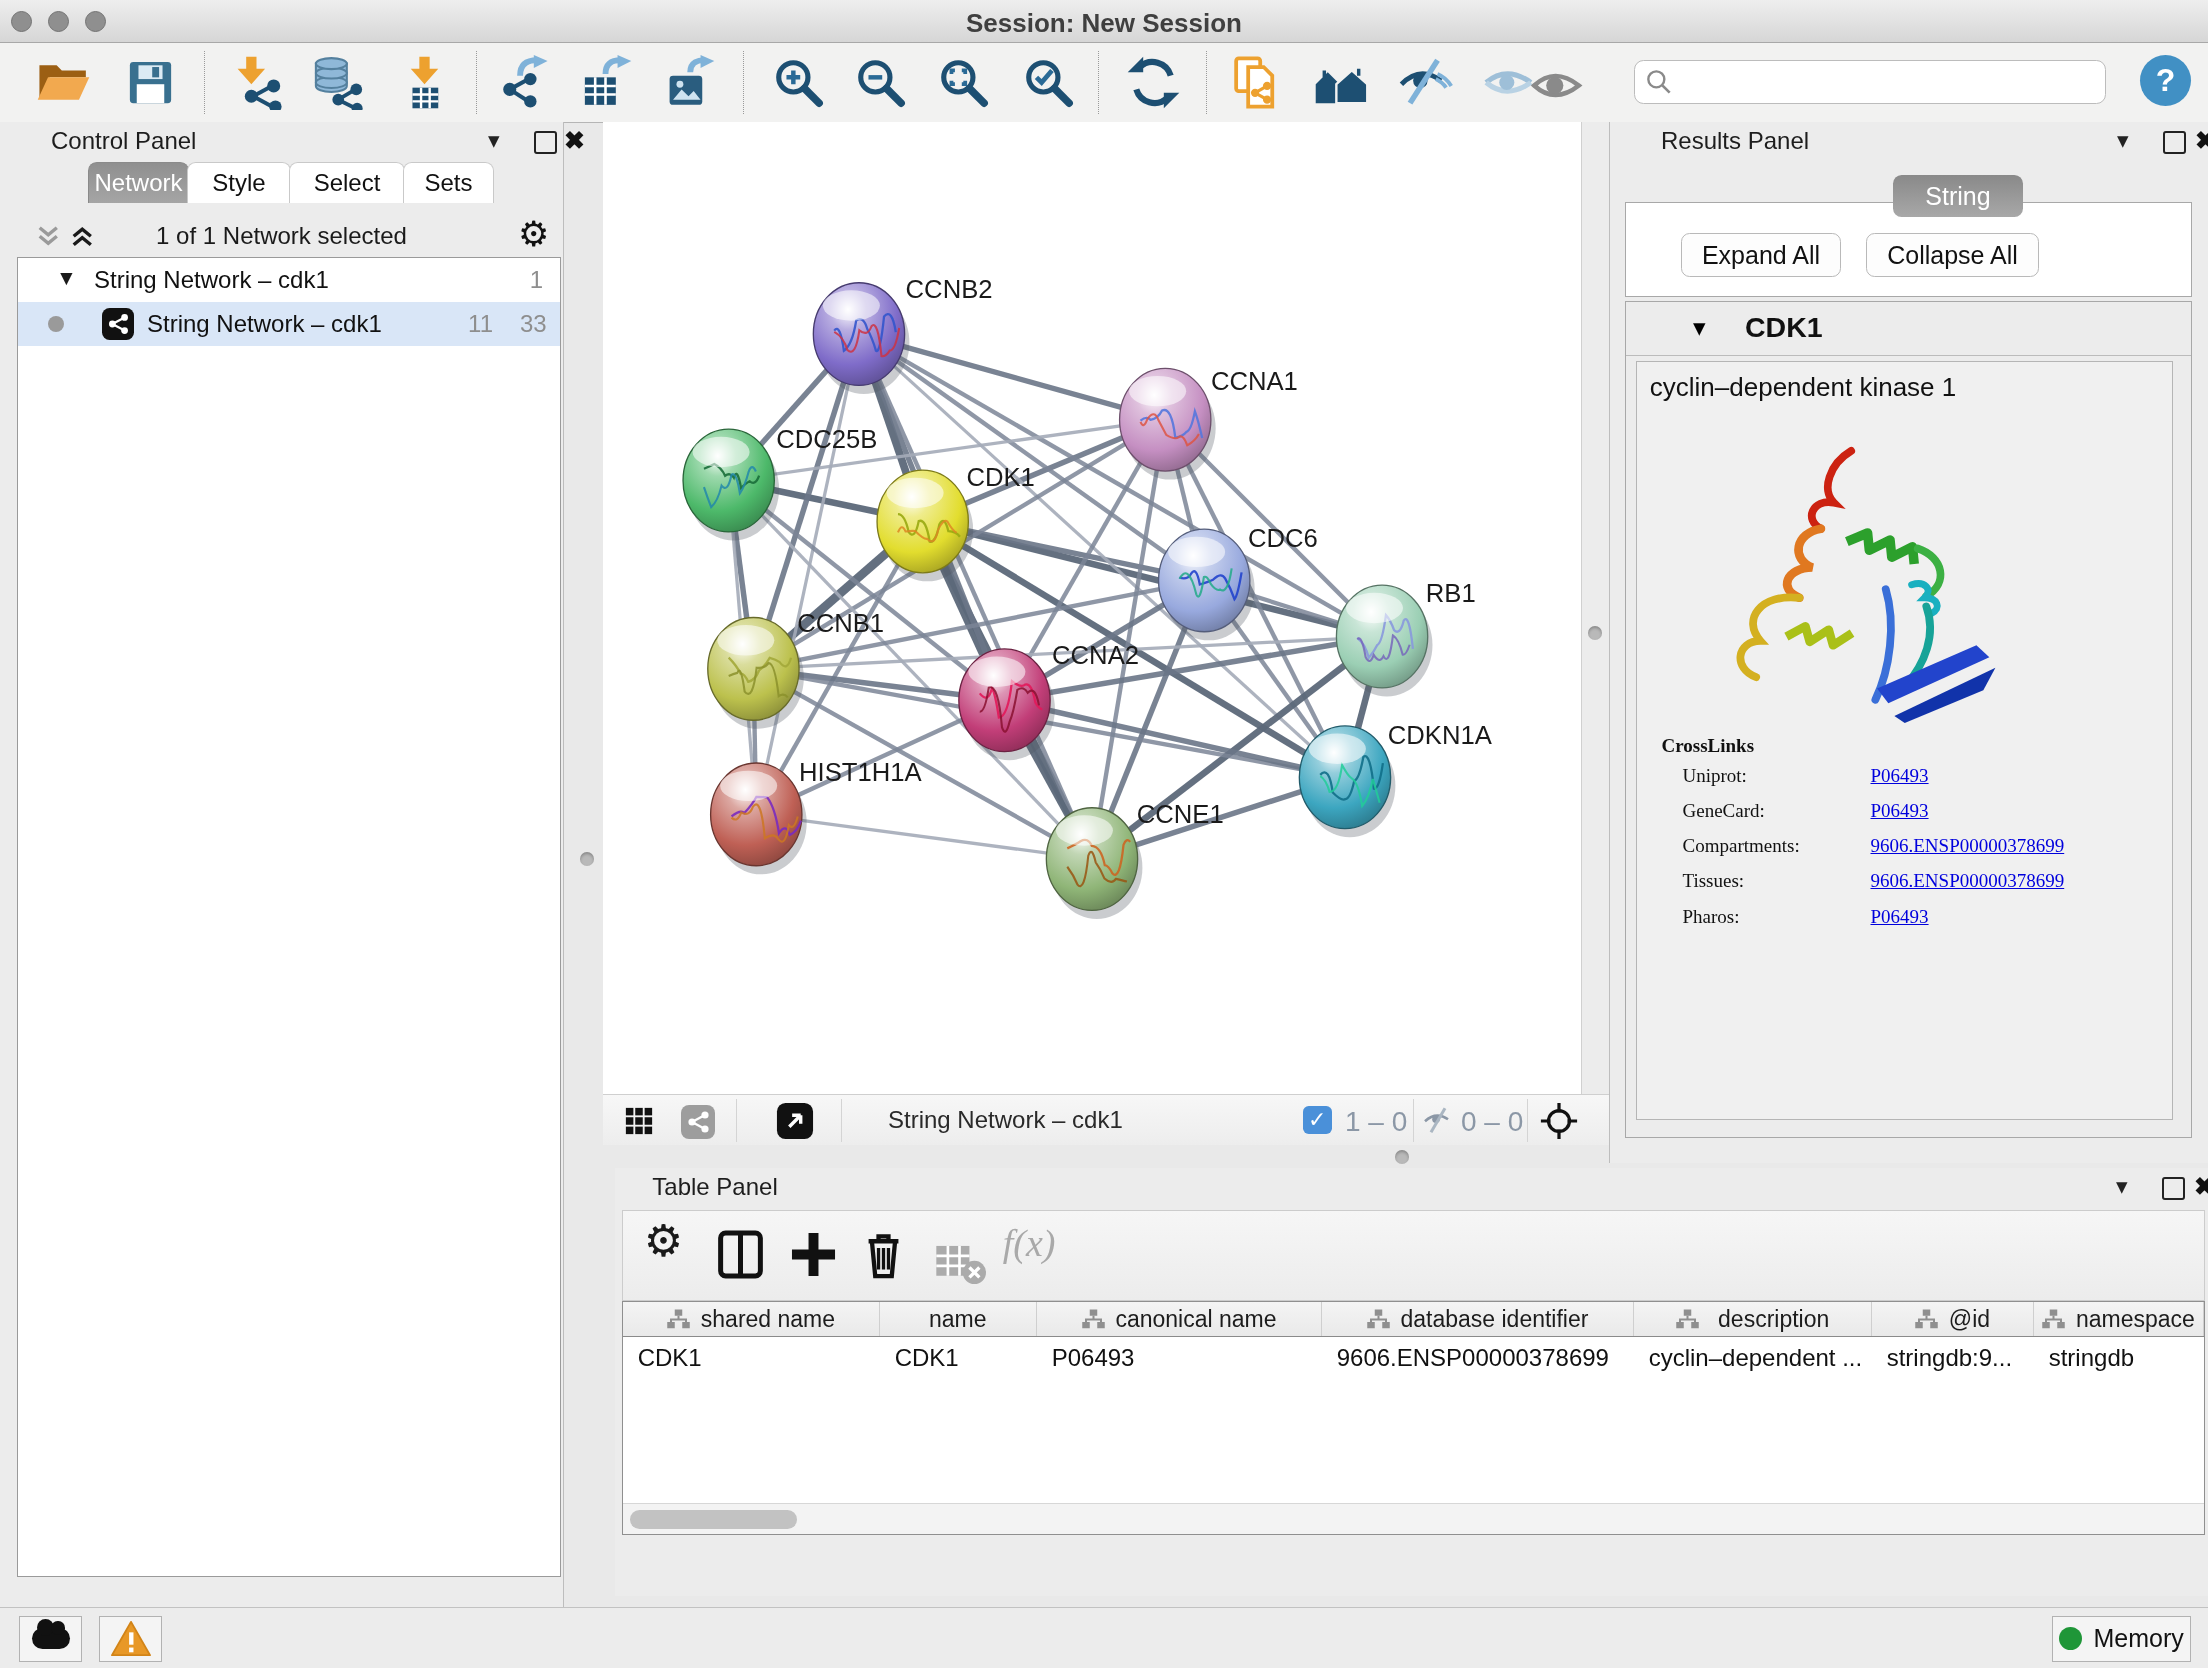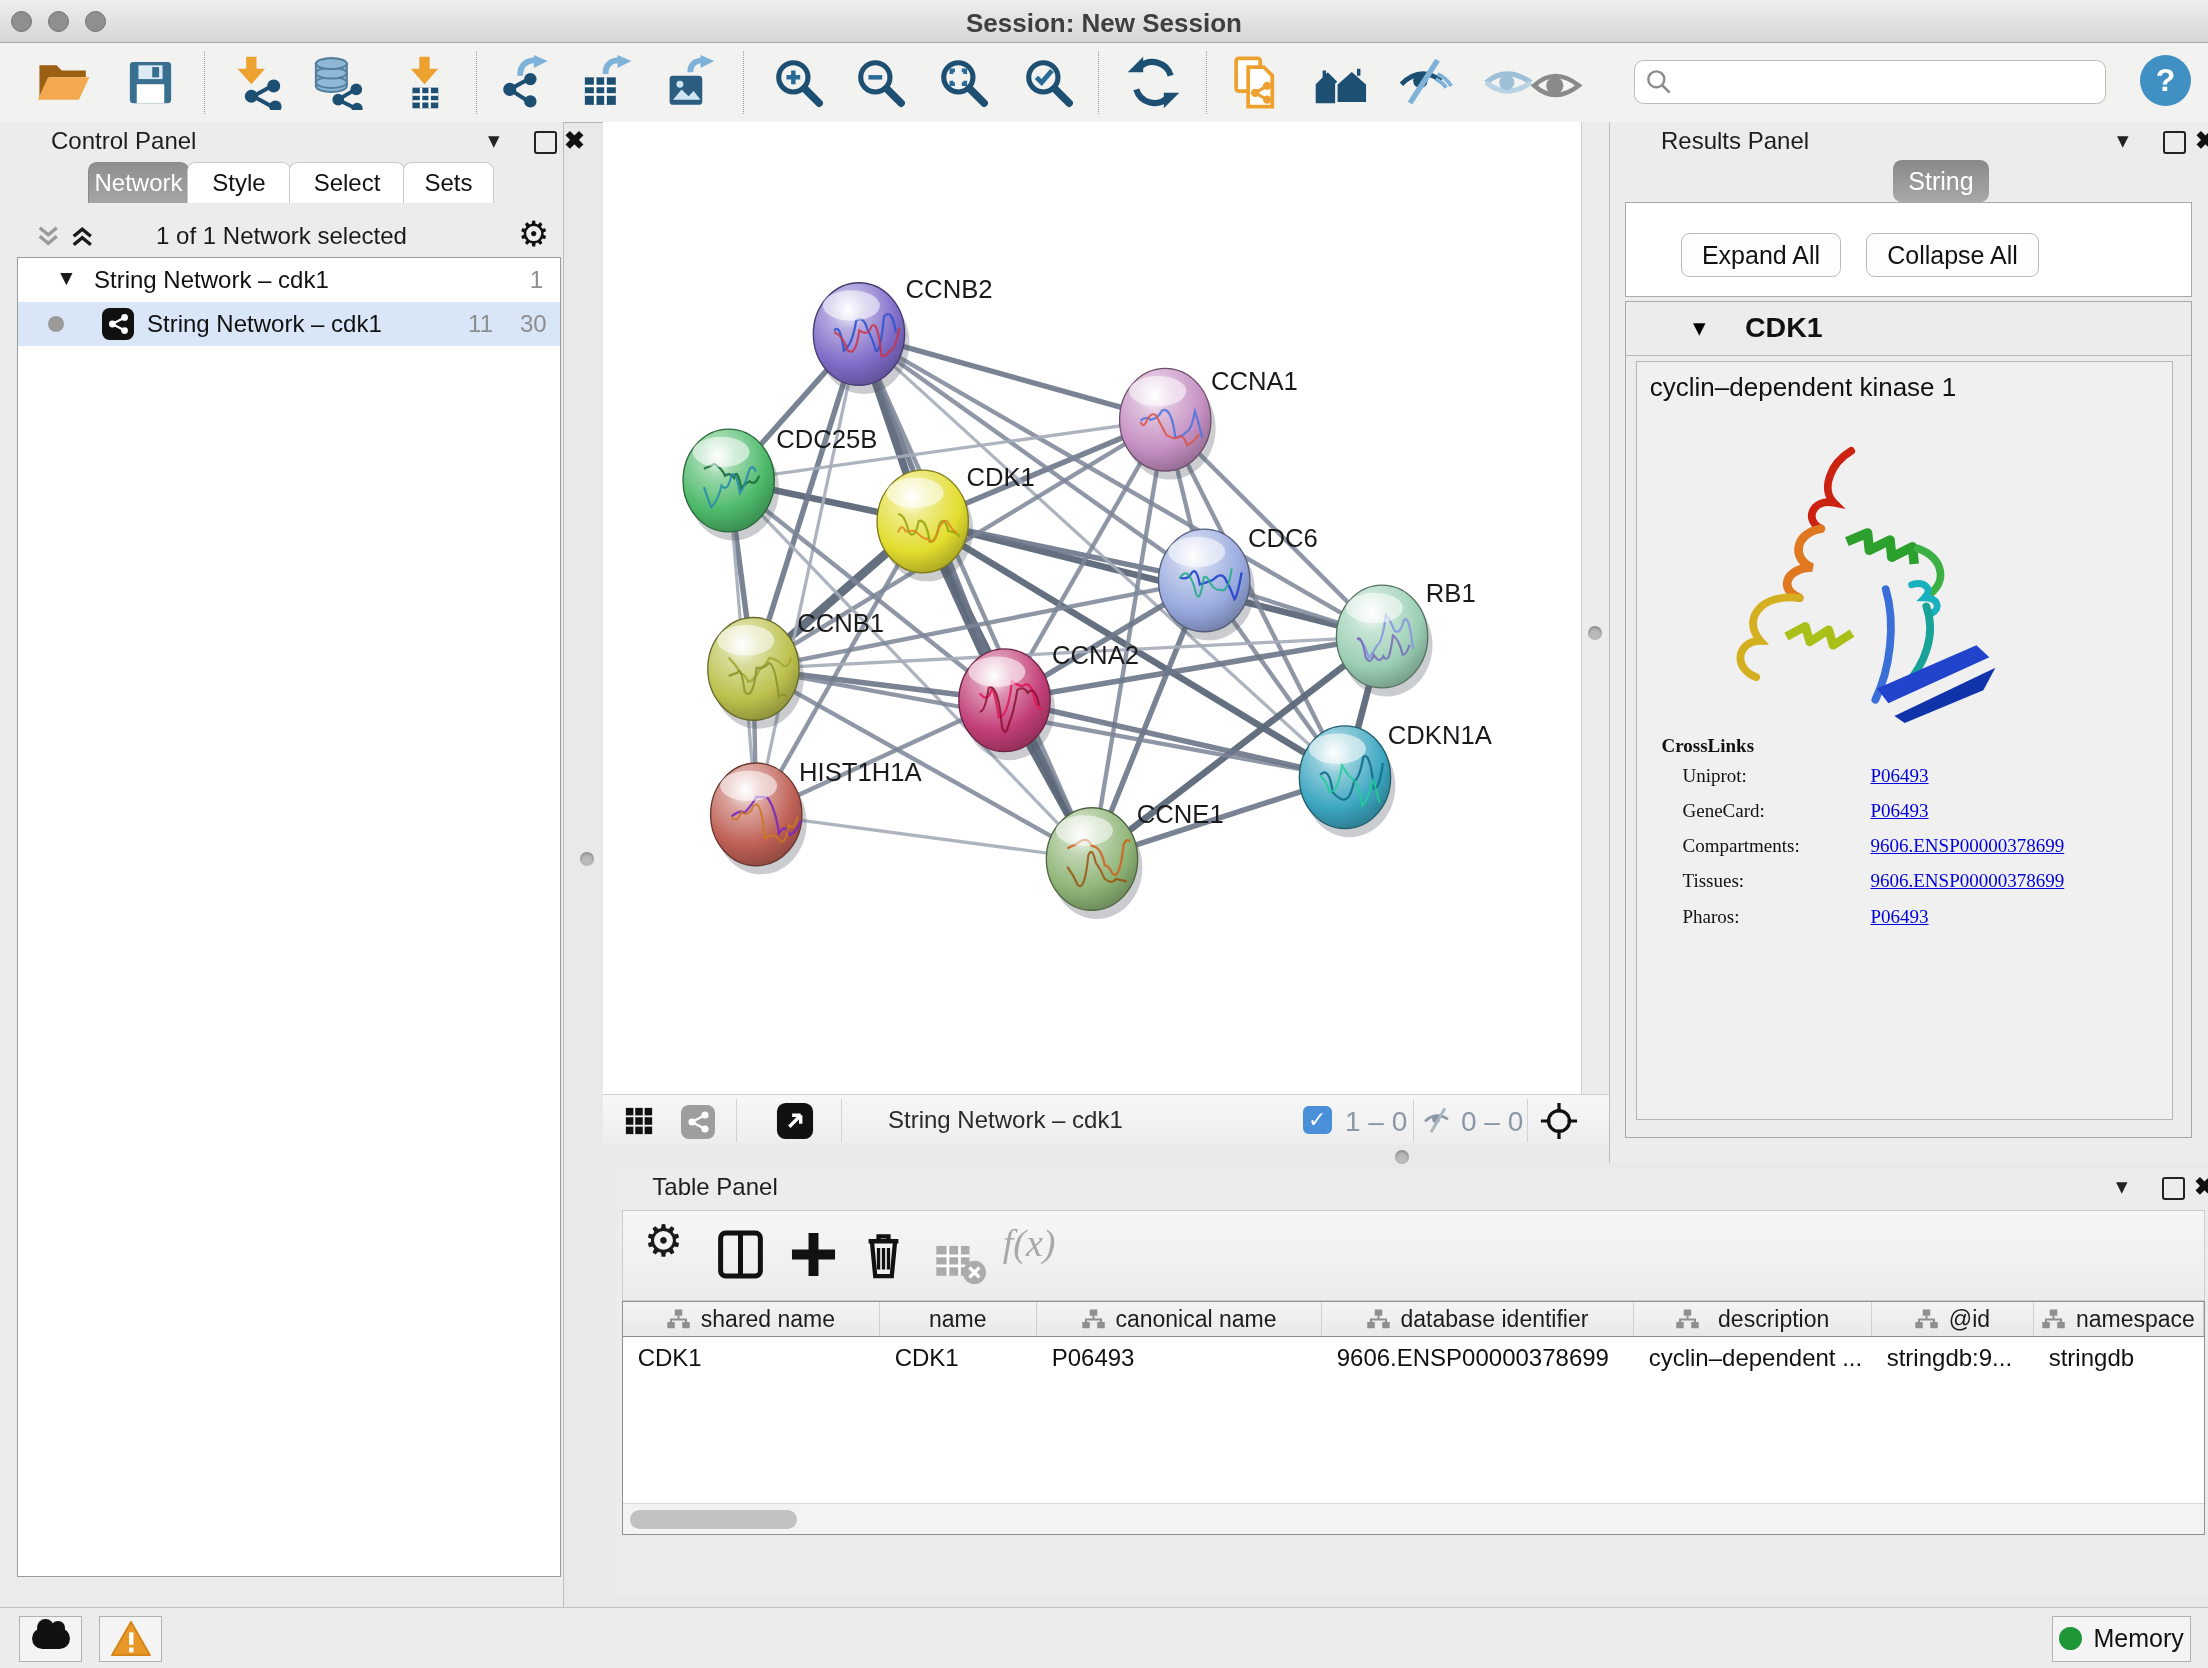--- a/index.html
+++ b/index.html
@@ -44,21 +44,21 @@
   #net-scrollstrip{left:1581px;top:122px;width:28.5px;height:972px;background:#ececec;border-left:1px solid #d0d0d0;}
   .split-dot{position:absolute;width:14.3px;height:14.3px;border-radius:50%;background:#b9b9b9;box-shadow:inset 0 1.9px 2.9px rgba(0,0,0,.25);}
   #net-toolbar{left:603px;top:1094px;width:1006px;height:50px;background:linear-gradient(#f7f7f7,#ededed);border-top:1px solid #cfcfcf;border-bottom:1px solid #cfcfcf;}
   #net-toolbar .vline{position:absolute;top:3.8px;height:43px;border-left:1px solid #d4d4d4;}
   #nv-title{position:absolute;left:285px;top:11.4px;font-size:24px;color:#2a2a2a;}
   #nv-sel-count,#nv-hid-count{position:absolute;top:11.4px;font-size:28px;color:#8b97a6;}
   #nv-checkbox{position:absolute;left:700px;top:10.5px;width:28.5px;height:28.5px;background:#4a90d9;border-radius:5.7px;color:#fff;font-size:22px;text-align:center;line-height:28.5px;}
   #strip-below-net{left:603px;top:1145px;width:1605px;height:23px;background:#e9e9e9;}
   
   #results-panel{left:1609px;top:122px;width:599px;height:1041px;background:#ececec;border-left:1px solid #bdbdbd;}
-  #string-tab{position:absolute;left:283px;top:38px;width:96px;height:42px;background:linear-gradient(#898989,#a8a8a8);border-radius:8.6px;color:#fff;font-size:25px;text-align:center;line-height:42px;z-index:3;}
+  #string-tab{position:absolute;left:283px;top:53px;width:130px;height:42px;background:linear-gradient(#898989,#a8a8a8);border-radius:8.6px;color:#fff;font-size:25px;text-align:center;line-height:42px;z-index:3;}
   #rp-box1{position:absolute;left:15px;top:80px;width:565px;height:93px;border:1.9px solid #a8a8a8;background:#ffffff;}
   .rp-btn{position:absolute;top:30px;height:42px;background:#fdfdfd;border:1px solid #b9b9b9;border-radius:8.6px;font-size:25px;color:#111;text-align:center;line-height:42px;}
   #rp-box2{position:absolute;left:15px;top:179px;width:565px;height:835px;border:1.9px solid #a8a8a8;background:#ececec;}
   #rp-protein-row{position:absolute;left:0;top:0;width:100%;height:53px;border-bottom:1px solid #bbb;}
   #rp-caret{position:absolute;left:67px;top:11.4px;font-size:25px;}
   #rp-protein-name{position:absolute;left:119px;top:8.6px;font-size:28.5px;font-weight:bold;color:#111;}
   #rp-inner{position:absolute;left:9.5px;top:59px;width:535px;height:757px;border:1px solid #b5b5b5;background:#f0f0f0;}
   #rp-desc{position:absolute;left:13.3px;top:9.5px;font-size:26px;color:#111;}
   #crosslinks{position:absolute;left:46px;top:373px;font-family:"Liberation Serif",serif;font-size:19px;color:#111;}
   #crosslinks .clt{font-weight:bold;margin-bottom:7.6px;margin-left:-21px;}
@@ -283,21 +283,21 @@
                 <line x1="11" y1="17" x2="24" y2="24"></line>
               </g>
               <g fill="#fff">
                 <circle cx="11" cy="17" r="3.6"></circle>
                 <circle cx="24" cy="10" r="3.6"></circle>
                 <circle cx="24" cy="24" r="3.6"></circle>
               </g>
             </svg></span>
         <span class="tree-label2">String Network – cdk1</span>
         <span class="tree-num" style="right:67px;width:42px">11</span>
-        <span class="tree-num" style="right:13.3px;width:42px">30</span>
+        <span class="tree-num" style="right:13.3px;width:42px">33</span>
       </div>
     </div>
   </div>
   <div class="split-dot" style="left:580px;top:852px"></div>
 
   <div id="net-canvas" class="abs">
     <svg id="net-svg" width="978" height="972" viewBox="0 0 1028 1022">
         <line x1="336" y1="420" x2="158" y2="575" stroke="#5c6879" stroke-opacity="0.95" stroke-width="9.2"></line>
         <line x1="336" y1="420" x2="269" y2="223" stroke="#5c6879" stroke-opacity="0.95" stroke-width="8.049999999999999"></line>
         <line x1="336" y1="420" x2="422" y2="608" stroke="#5c6879" stroke-opacity="0.95" stroke-width="9.2"></line>

